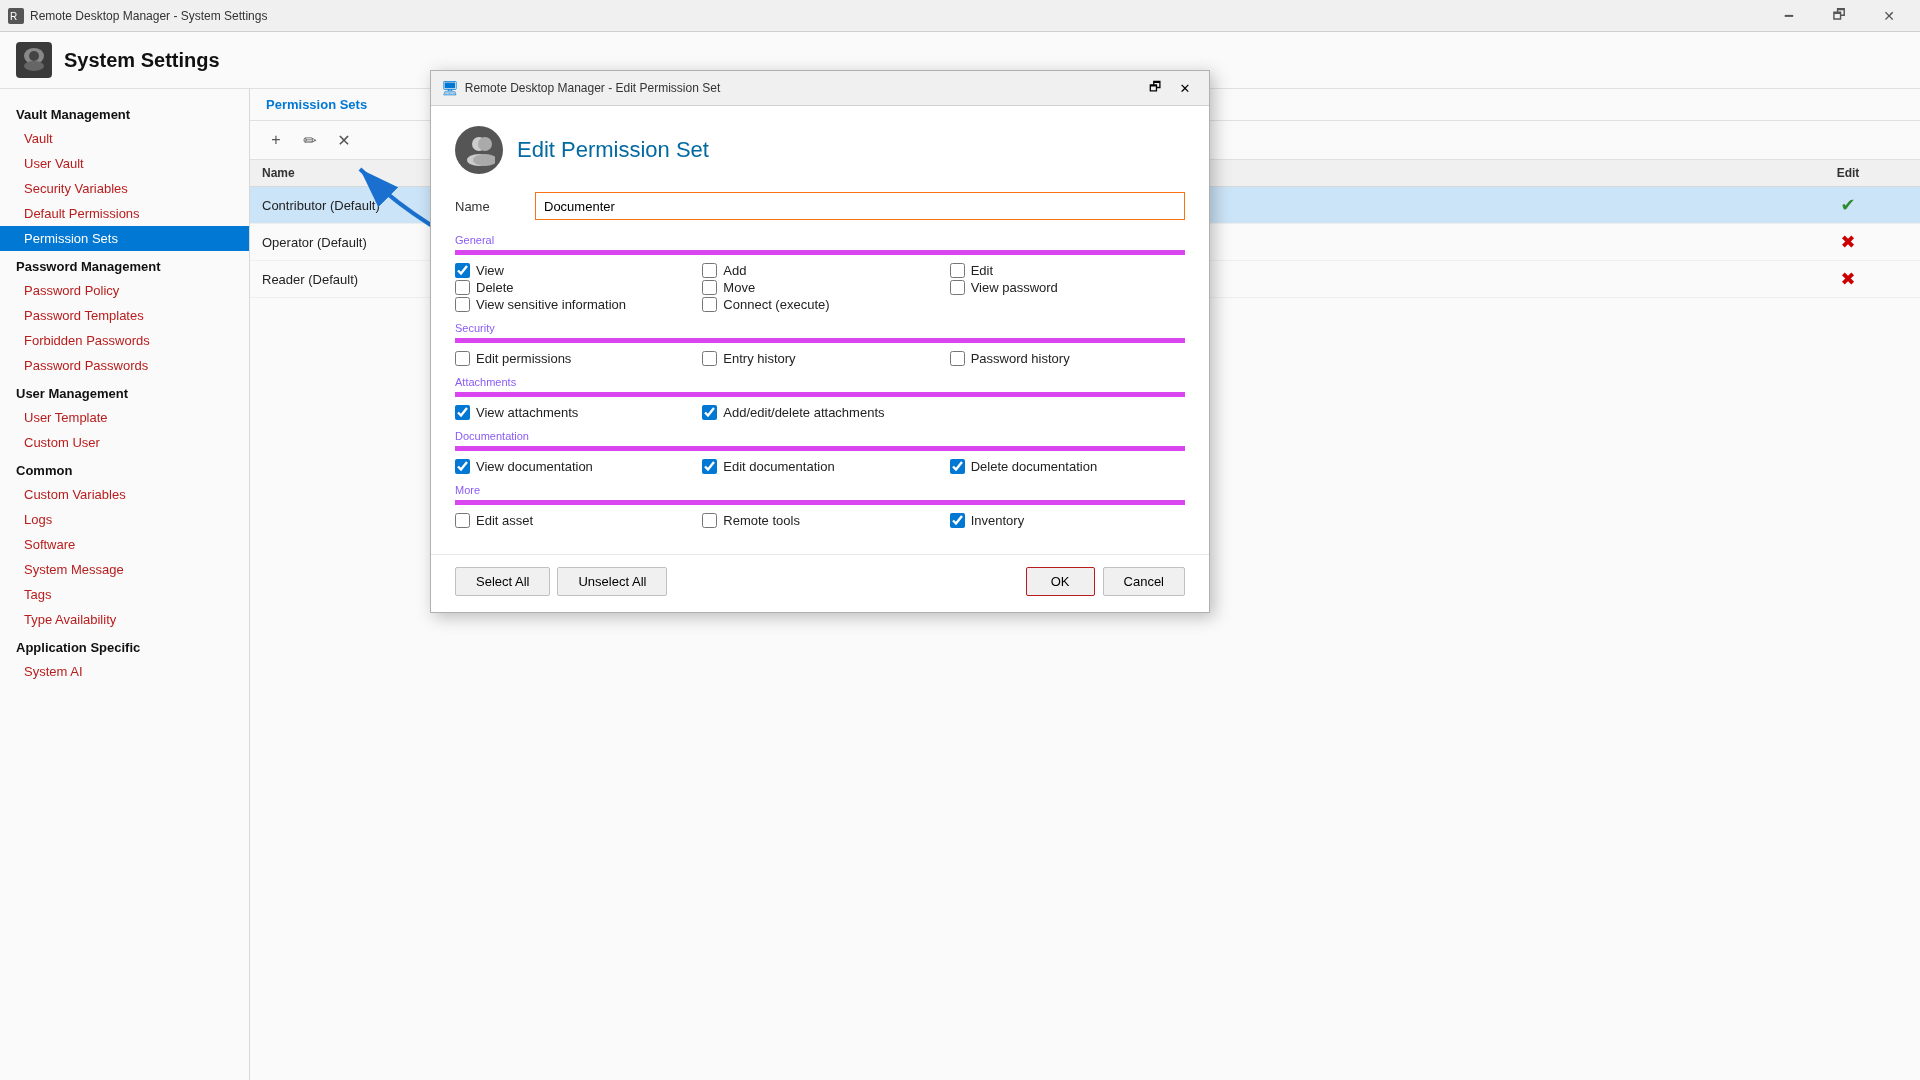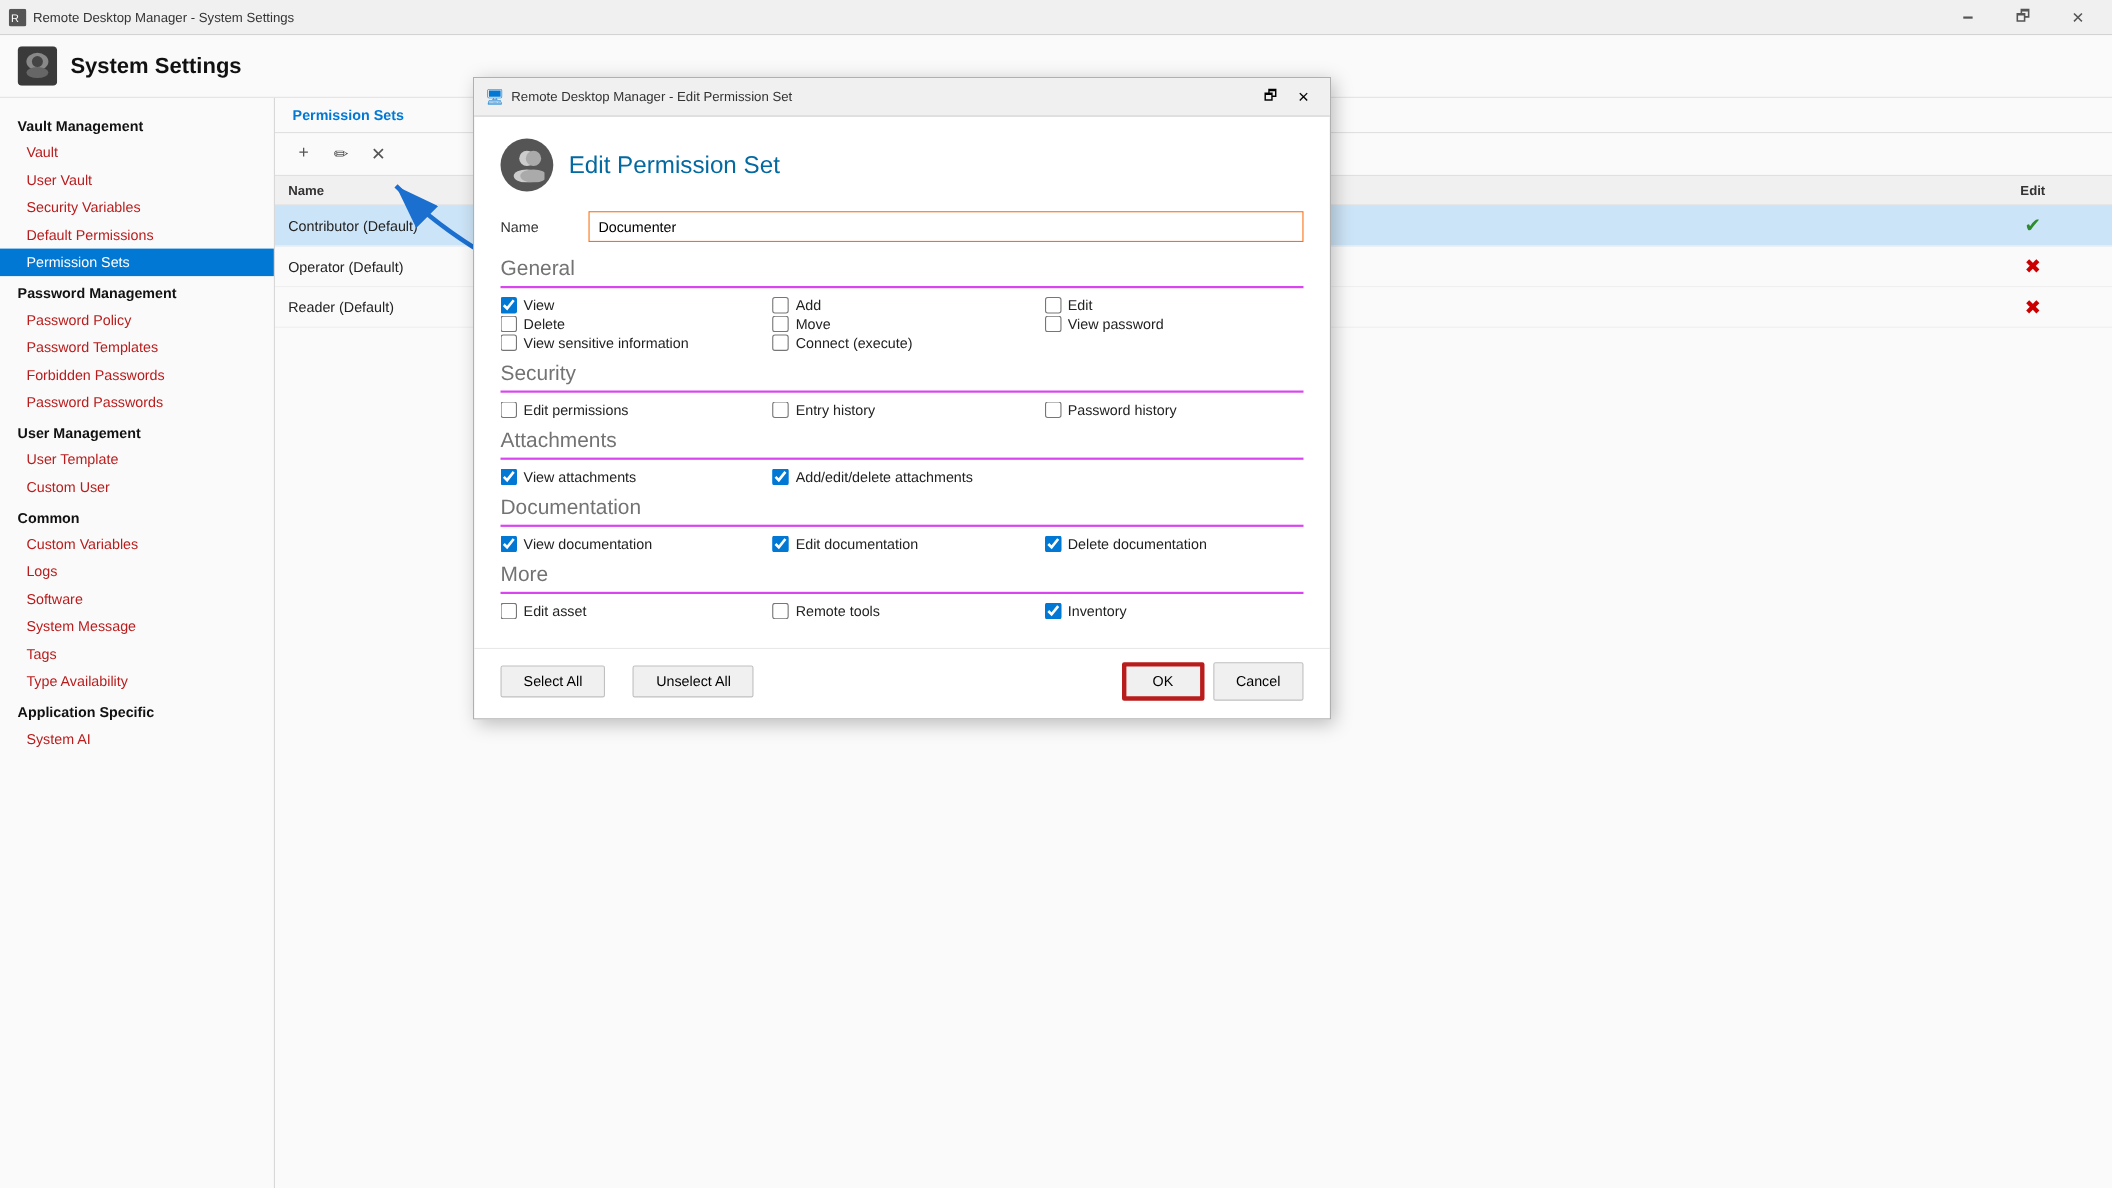--- a/index.html
+++ b/index.html
@@ -52,31 +52,31 @@
 
     .modal-body { padding: 20px 24px 16px; }
     .modal-heading { display: flex; align-items: center; gap: 14px; margin-bottom: 18px; }
     .modal-heading-icon { width: 48px; height: 48px; background: #555; border-radius: 50%; display: flex; align-items: center; justify-content: center; color: white; font-size: 22px; }
     .modal-heading-title { font-size: 22px; font-weight: 400; color: #0369a1; }
 
     .form-row { display: flex; align-items: center; margin-bottom: 14px; }
     .form-label { width: 80px; font-size: 13px; color: #333; }
     .form-input { flex: 1; height: 28px; border: 1px solid #f97316; padding: 0 8px; font-size: 13px; outline: none; }
 
-    .section-title { font-size: 19px; color: #737373; font-weight: 500; margin: 6px 0 8px; border-bottom: 2px solid #d946ef; padding-bottom: 4px; }
+    .section-title { font-size: 11px; color: #8b5cf6; font-weight: 500; margin: 6px 0 8px; border-bottom: 5px solid #d946ef; padding-bottom: 4px; }
 
     .permissions-grid { display: grid; grid-template-columns: 1fr 1fr 1fr; gap: 2px 12px; margin-bottom: 10px; }
     .perm-item { display: flex; align-items: center; gap: 6px; font-size: 13px; }
     .perm-checkbox { width: 15px; height: 15px; cursor: pointer; accent-color: #0078d4; }
 
     .modal-footer { display: flex; justify-content: space-between; align-items: center; padding: 12px 24px 16px; border-top: 1px solid #e8e8e8; }
-    .footer-left { display: flex; gap: 25px; }
+    .footer-left { display: flex; gap: 7px; }
     .footer-right { display: flex; gap: 8px; }
     .btn-select-all, .btn-unselect-all { padding: 6px 20px; background: #f0f0f0; border: 1px solid #c0c0c0; cursor: pointer; font-size: 13px; border-radius: 2px; }
-    .btn-ok { padding: 6px 24px; background: #f0f0f0; border: 4px solid #b91c1c; cursor: pointer; font-size: 13px; border-radius: 2px; }
+    .btn-ok { padding: 6px 24px; background: #f0f0f0; border: 1px solid #b91c1c; cursor: pointer; font-size: 13px; border-radius: 2px; }
     .btn-cancel { padding: 6px 20px; background: #f0f0f0; border: 1px solid #c0c0c0; cursor: pointer; font-size: 13px; border-radius: 2px; }
 
     
     .app-header { display: flex; align-items: center; padding: 10px 16px 10px; background: #fafafa; border-bottom: 1px solid #e0e0e0; }
     .app-logo { width: 36px; height: 36px; margin-right: 12px; }
     .app-title { font-size: 20px; font-weight: 700; color: #111; text-align: center; }
   </style>
 </head>
 <body>
 

